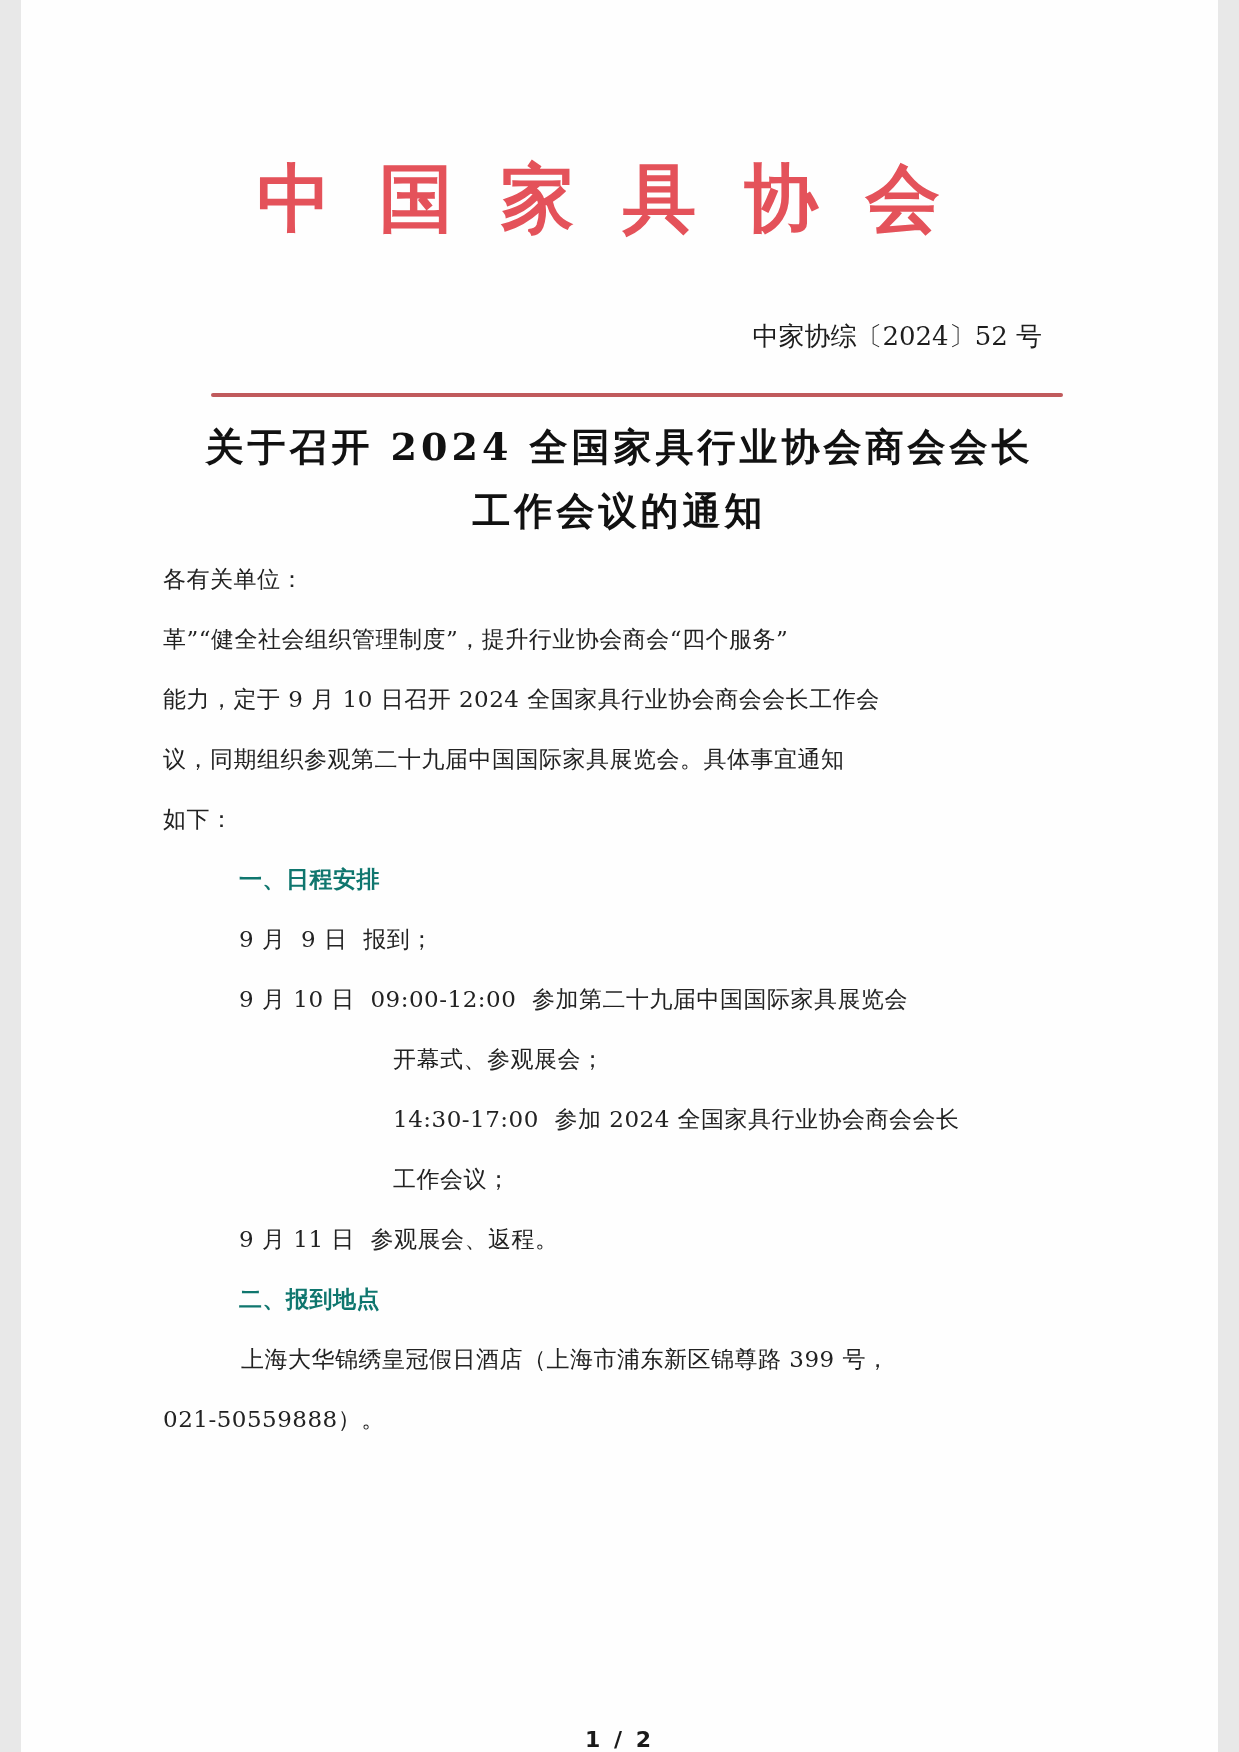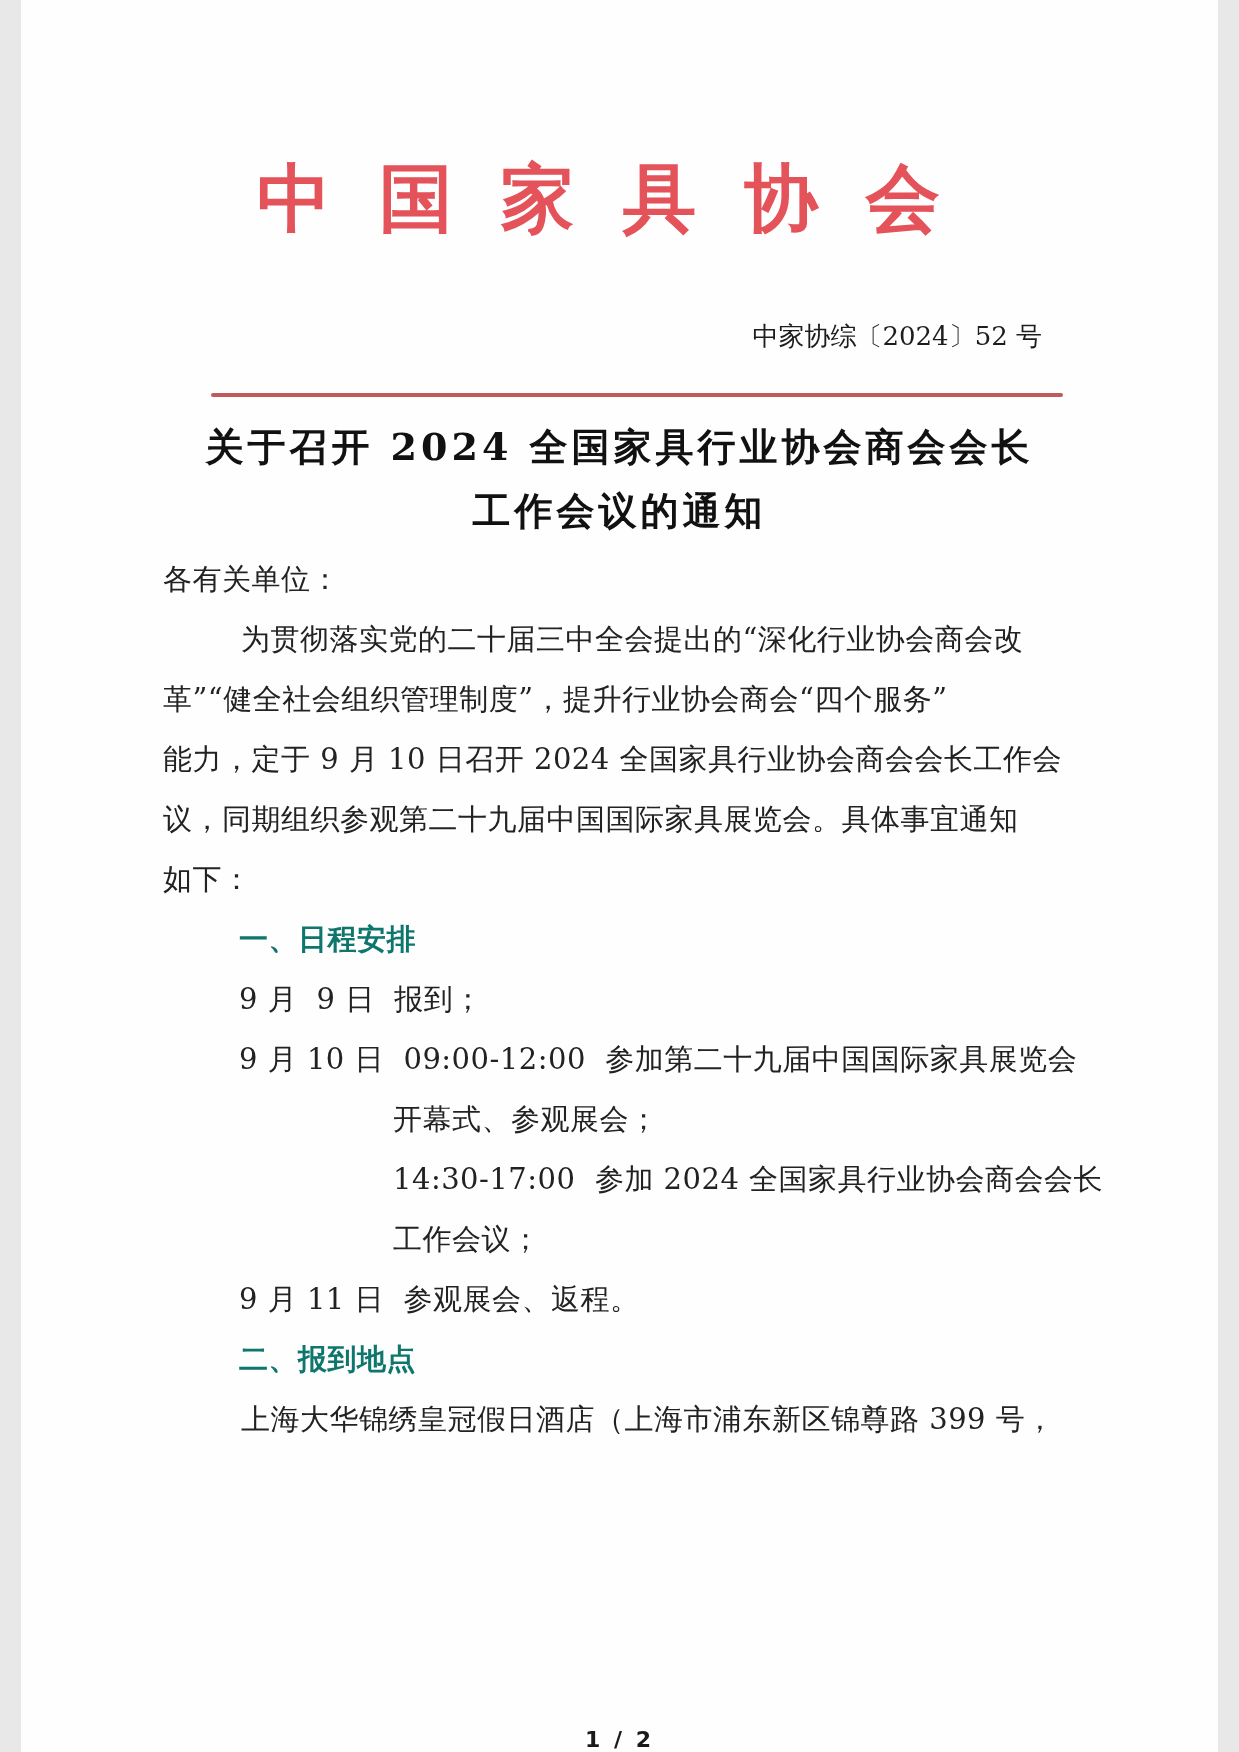--- a/index.html
+++ b/index.html
@@ -42,21 +42,21 @@
     text-align:center;
     font-weight:bold;
     font-size:38px;
     line-height:64px;
     letter-spacing:4px;
     color:#111;
   }
   .body{
     margin-top:6px;
     padding:0 139px 0 142px;
-    font-size:29px;
+    font-size:23px;
     line-height:60px;
     letter-spacing:0.5px;
   }
   .line{white-space:pre;}
   .indent{padding-left:78px;}
   .sched{padding-left:76px;}
   .cont{padding-left:230px;}
   .sec{padding-left:76px;font-weight:bold;color:#0f766e;}
   .footer{
     position:absolute;
@@ -82,36 +82,36 @@
 
   <div class="doc-title">
     <div class="title-line">关于召开 2024 全国家具行业协会商会会长</div>
     <div class="title-line">工作会议的通知</div>
   </div>
 
   <div class="body">
 
     <div class="line">各有关单位：</div>
 
-    <div class="line indent">为贯彻落实党的二十届三中全会提出的“深化行业协会商会改</div>
     <div class="line">革”“健全社会组织管理制度”，提升行业协会商会“四个服务”</div>
     <div class="line">能力，定于 9 月 10 日召开 2024 全国家具行业协会商会会长工作会</div>
     <div class="line">议，同期组织参观第二十九届中国国际家具展览会。具体事宜通知</div>
     <div class="line">如下：</div>
 
     <div class="line sec">一、日程安排</div>
 
     <div class="line sched">9 月  9 日  报到；</div>
     <div class="line sched">9 月 10 日  09:00-12:00  参加第二十九届中国国际家具展览会</div>
     <div class="line cont">开幕式、参观展会；</div>
     <div class="line cont">14:30-17:00  参加 2024 全国家具行业协会商会会长</div>
     <div class="line cont">工作会议；</div>
     <div class="line sched">9 月 11 日  参观展会、返程。</div>
 
     <div class="line sec">二、报到地点</div>
 
     <div class="line indent">上海大华锦绣皇冠假日酒店（上海市浦东新区锦尊路 399 号，</div>
+    <div class="line">021-50559888）。</div>
 
   </div>
 
   <div class="footer">1 / 2</div>
 
 </div>
 
 </body></html>

